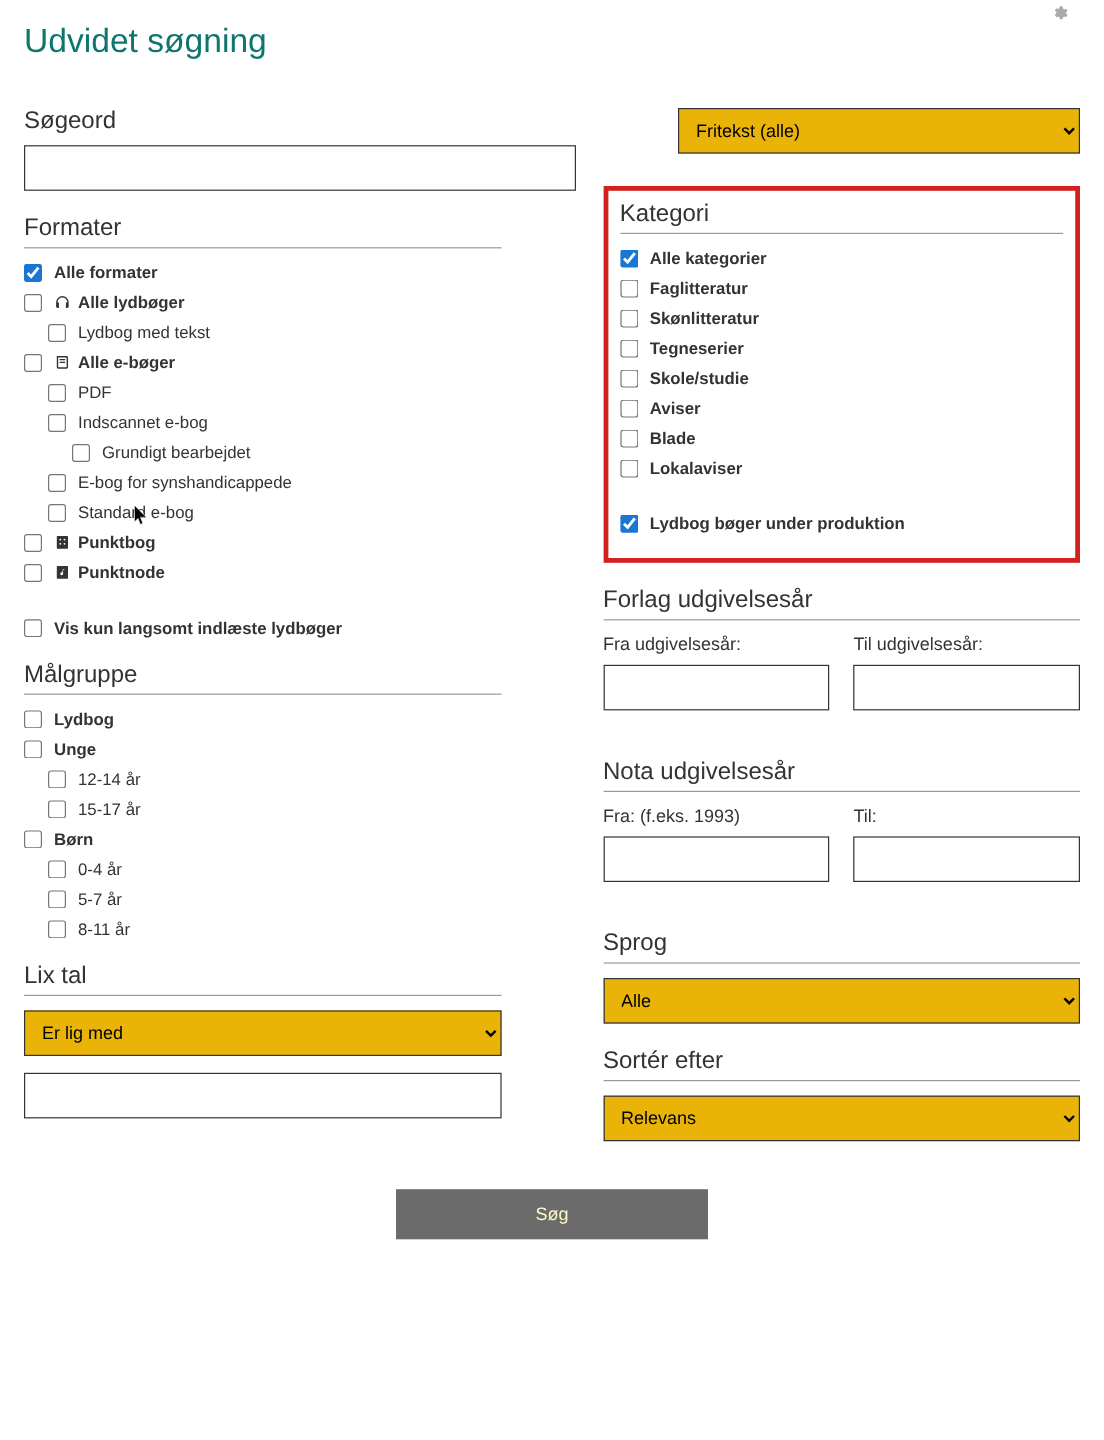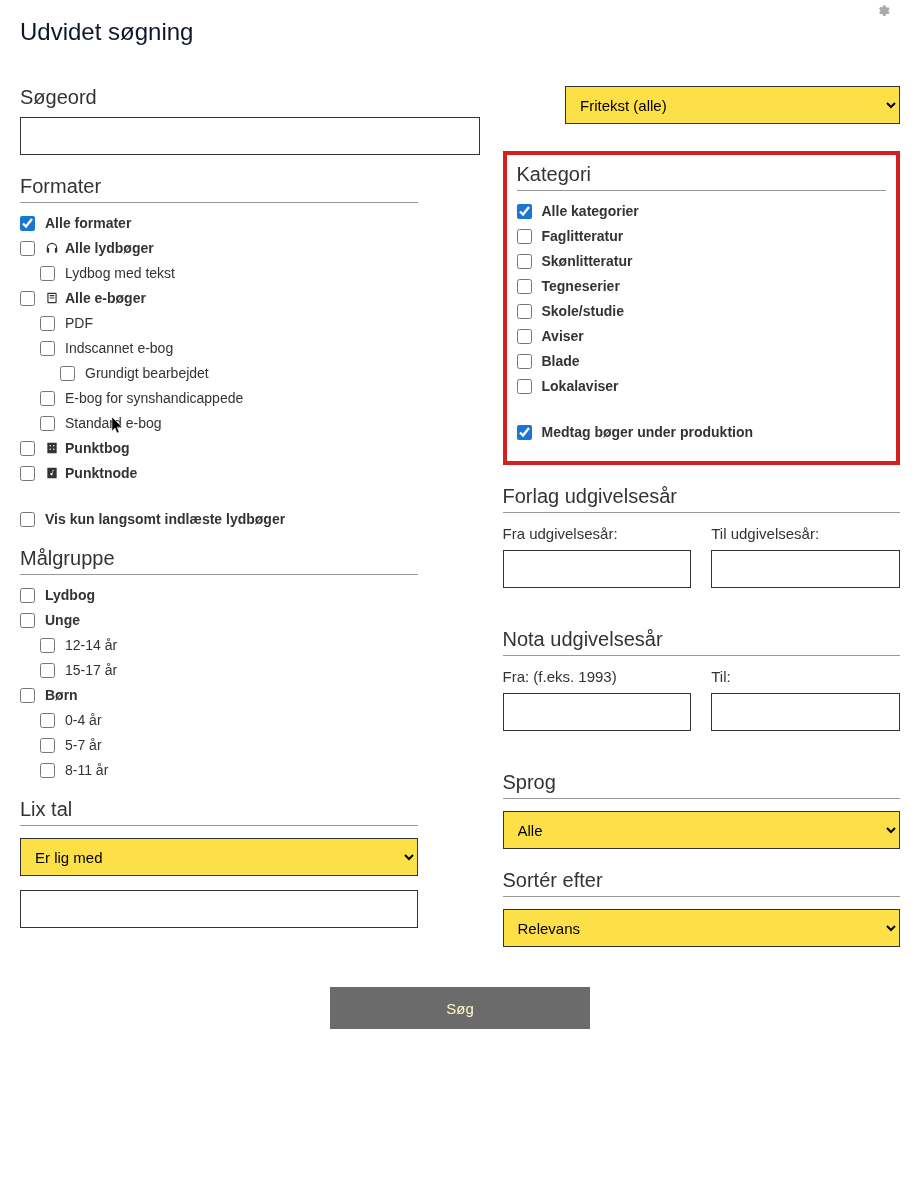--- a/index.html
+++ b/index.html
@@ -8,23 +8,23 @@
       padding: 0;
     }
     body {
       font-family: -apple-system, BlinkMacSystemFont, "Segoe UI", Arial, sans-serif;
       background: #fff;
       color: #333;
       padding: 0 20px;
       width: 920px;
     }
     h1 {
-      font-size: 24px;
+      font-size: 28px;
       font-weight: 400;
-      color: #0f172a;
+      color: #0f766e;
       margin: 18px 0 40px 0;
     }
     .container {
       display: flex;
       gap: 85px;
     }
     .col {
       flex: 1;
     }
     .col-left {
@@ -55,21 +55,21 @@
       padding: 0 10px;
       font-size: 15px;
       background: #fff;
     }
     select {
       width: 100%;
       height: 38px;
       border: 1px solid #333;
       padding: 0 10px;
       font-size: 15px;
-      background: #fde047;
+      background: #eab308;
     }
     .check-row {
       display: flex;
       align-items: center;
       margin: 9px 0;
       font-size: 14px;
       font-weight: 600;
       color: #333;
     }
     .check-row input[type="checkbox"] {
@@ -329,21 +329,21 @@
       <div class="check-row">
         <input type="checkbox" style="">
         <span>Blade</span>
       </div>
       <div class="check-row">
         <input type="checkbox" style="">
         <span>Lokalaviser</span>
       </div>
       <div class="check-row spacer-extra">
         <input type="checkbox" checked="" style="">
-        <span>Medtag bøger under produktion</span>
+        <span>Lydbog bøger under produktion</span>
       </div>
     </div>
 
     <div class="section-heading">Forlag udgivelsesår</div>
     <div class="two-inputs">
       <div>
         <div class="field-label">Fra udgivelsesår:</div>
         <input type="text" value="" style="">
       </div>
       <div>

